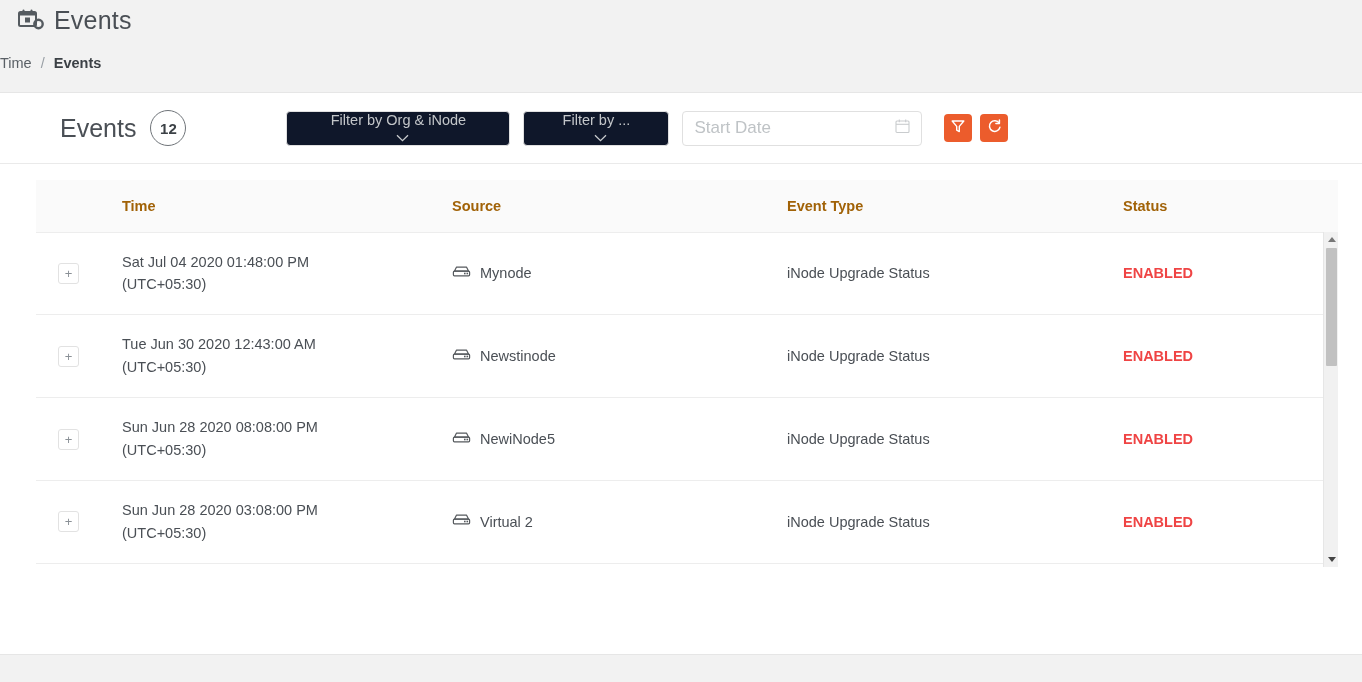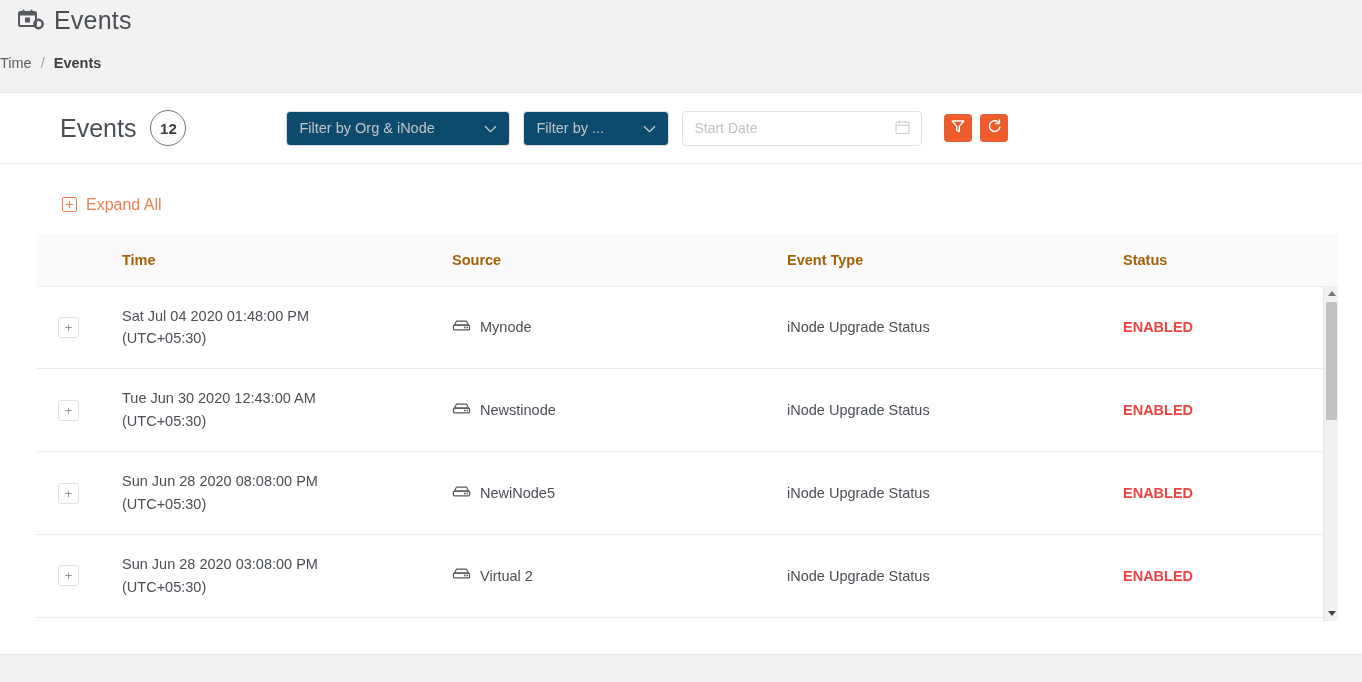--- a/index.html
+++ b/index.html
@@ -78,45 +78,46 @@
     display: flex;
     align-items: center;
     gap: 13px;
     margin-left: 100px;
   }
 
   .select-box {
     height: 35px;
     border: 1px solid #e0e0e0;
     border-radius: 4px;
-    background: #0c4a6e;
+    background: #0f172a;
     display: flex;
     align-items: center;
     justify-content: space-between;
     padding: 0 12px;
     font-size: 14.5px;
     color: #c3c6c9;
     cursor: pointer;
     white-space: nowrap;
+    flex-direction: column;
   }
   .select-org { width: 224px; }
   .select-type { width: 146px; }
   .chev { margin-left: 8px; display: block; flex-shrink: 0; }
 
   .date-box {
     height: 35px;
     width: 240px;
     border: 1px solid #e0e0e0;
     border-radius: 4px;
     background: #fff;
     display: flex;
     align-items: center;
     justify-content: space-between;
     padding: 0 11px;
-    font-size: 14px;
+    font-size: 17px;
     color: #bfc3c6;
     cursor: text;
   }
 
   .icon-btn {
     width: 28px; height: 28px;
     background: #ec5c2c;
     border: none;
     border-radius: 4px;
     display: inline-flex;
@@ -309,24 +310,20 @@
               <path d="M12.2 4.2 A5.3 5.3 0 1 0 12.9 8.3" fill="none" stroke="#fff" stroke-width="1.5" stroke-linecap="round"></path>
               <path d="M12.4 1 L12.4 4.6 L8.9 4.6" fill="none" stroke="#fff" stroke-width="1.5" stroke-linecap="round" stroke-linejoin="round"></path>
             </svg>
           </span>
         </button>
       </div>
 
     </div>
   </div>
 
-  <div class="expand-row">
-    <span class="expand-icon-box"></span>
-    <span class="expand-label">Expand All</span>
-  </div>
 
   <div class="table-wrap">
     <table>
       <thead>
         <tr>
           <th class="col-exp"></th>
           <th class="col-time">Time</th>
           <th class="col-src">Source</th>
           <th class="col-type">Event Type</th>
           <th class="col-stat">Status</th>

